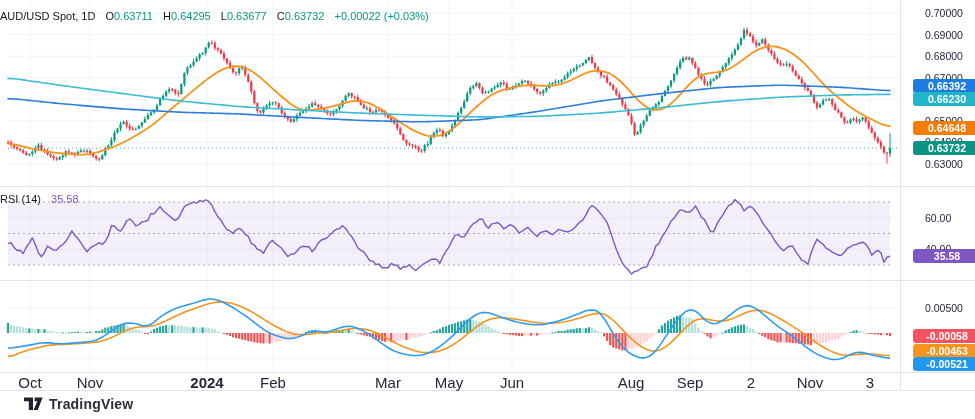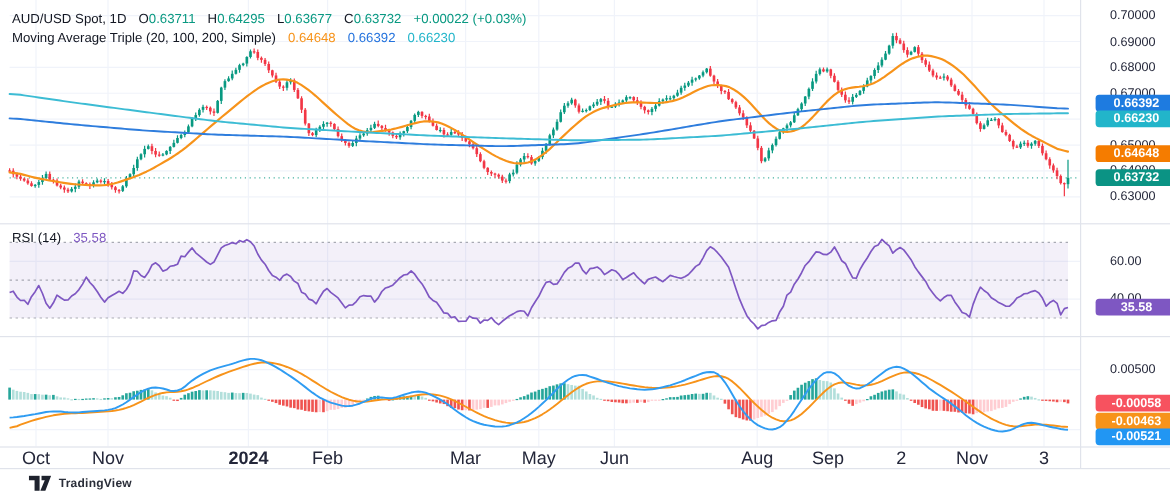--- a/index.html
+++ b/index.html
@@ -2,36 +2,36 @@
 <html><head>
 <meta charset="utf-8">
 <style>
   html,body{margin:0;padding:0;background:#fff;}
   .root{
     position:relative;width:975px;height:419px;background:#fff;overflow:hidden;
     font-family:"Liberation Sans","DejaVu Sans",sans-serif;color:#131722;
     -webkit-font-smoothing:antialiased;
   }
   svg#plot{position:absolute;left:0;top:0;}
-  .legend{position:absolute;left:10px;font-size:11px;line-height:14px;white-space:nowrap;z-index:5;}
+  .legend{position:absolute;left:0;font-size:11px;line-height:14px;white-space:nowrap;z-index:5;}
   .legend .t{color:#131722;cursor:pointer;}
   .legend .k{color:#131722;margin-left:7px;}
   .legend .v{font-weight:400;}
   .legend .chg{margin-left:7px;}
   .sep{position:absolute;left:0;width:975px;height:1px;background:#e0e3eb;z-index:4;}
   .vsep{position:absolute;top:0;width:1px;background:#e0e3eb;z-index:4;}
   #right-axis{position:absolute;left:900px;top:0;width:75px;height:390px;z-index:6;margin-left:10px;}
   .tick{position:absolute;left:15px;font-size:10.5px;color:#24273a;height:12px;line-height:12px;}
   .badge{position:absolute;left:3px;width:68px;height:14px;line-height:14px;border-radius:3px;
          color:#fff;font-size:10.5px;font-weight:700;text-align:center;z-index:7;}
   #time-axis{position:absolute;left:0;top:373px;width:900px;height:16px;z-index:5;}
   .tlabel{position:absolute;top:1px;transform:translateX(-50%);font-size:15px;color:#24273a;white-space:nowrap;}
   .tlabel.bold{font-weight:700;}
   .brand{position:absolute;left:24px;top:396px;display:flex;align-items:center;gap:6px;z-index:5;}
-  .brand .txt{font-size:10px;font-weight:600;color:#2a2e39;letter-spacing:.2px;}
+  .brand .txt{font-size:14px;font-weight:600;color:#2a2e39;letter-spacing:.2px;}
 </style>
 </head>
 <body>
 
 <div class="root">
 
   <svg id="plot" width="975" height="419">
       <defs>
         <clipPath id="clipPrice">
           <rect x="6" y="2" width="896" height="183"></rect>
@@ -972,26 +972,20 @@
   <div class="vsep" style="left:900px;height:390px"></div>
 
   <div class="legend" style="top:9px">
     <span class="t">AUD/USD Spot, 1D</span>
     <span class="k">O</span><span class="v" style="color: rgb(8, 153, 129);">0.63711</span>
     <span class="k">H</span><span class="v" style="color: rgb(8, 153, 129);">0.64295</span>
     <span class="k">L</span><span class="v" style="color: rgb(8, 153, 129);">0.63677</span>
     <span class="k">C</span><span class="v" style="color: rgb(8, 153, 129);">0.63732</span>
     <span class="chg" style="color: rgb(8, 153, 129);">+0.00022 (+0.03%)</span>
   </div>
-  <div class="legend" style="top:25px">
-    <span class="t">Moving Average Triple (20, 100, 200, Simple)</span>
-    <span class="k v" style="color: rgb(247, 147, 26);">0.64648</span>
-    <span class="k v" style="color: rgb(36, 115, 222);">0.66392</span>
-    <span class="k v" style="color: rgb(34, 181, 202);">0.66230</span>
-  </div>
   <div class="legend" style="top:192px">
     <span class="t">RSI (14)</span>
     <span class="k v" style="color: rgb(126, 87, 194);">35.58</span>
   </div>
 
   <div id="right-axis">
       <div class="tick" style="top: 7px;">0.70000</div>
       <div class="tick" style="top: 28.5714px;">0.69000</div>
       <div class="tick" style="top: 50.1429px;">0.68000</div>
       <div class="tick" style="top: 71.7143px;">0.67000</div>

